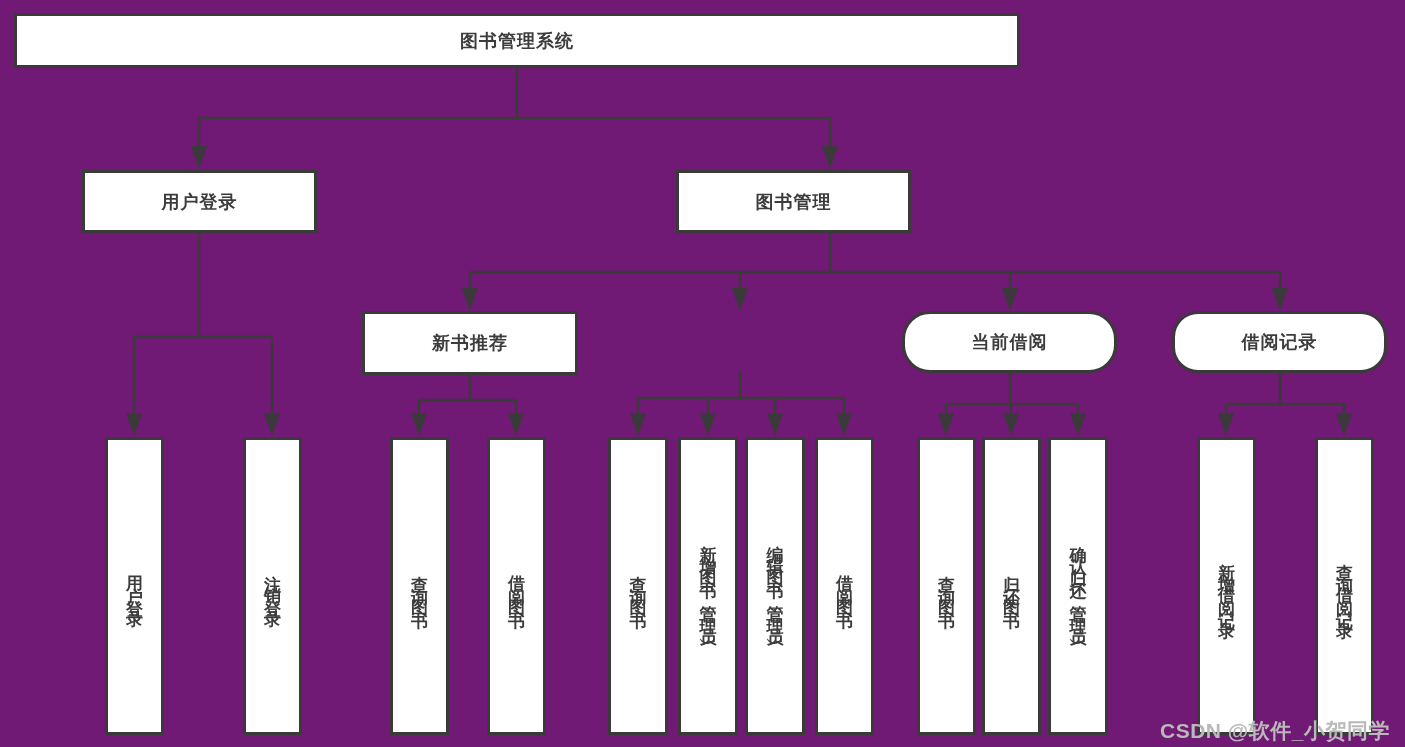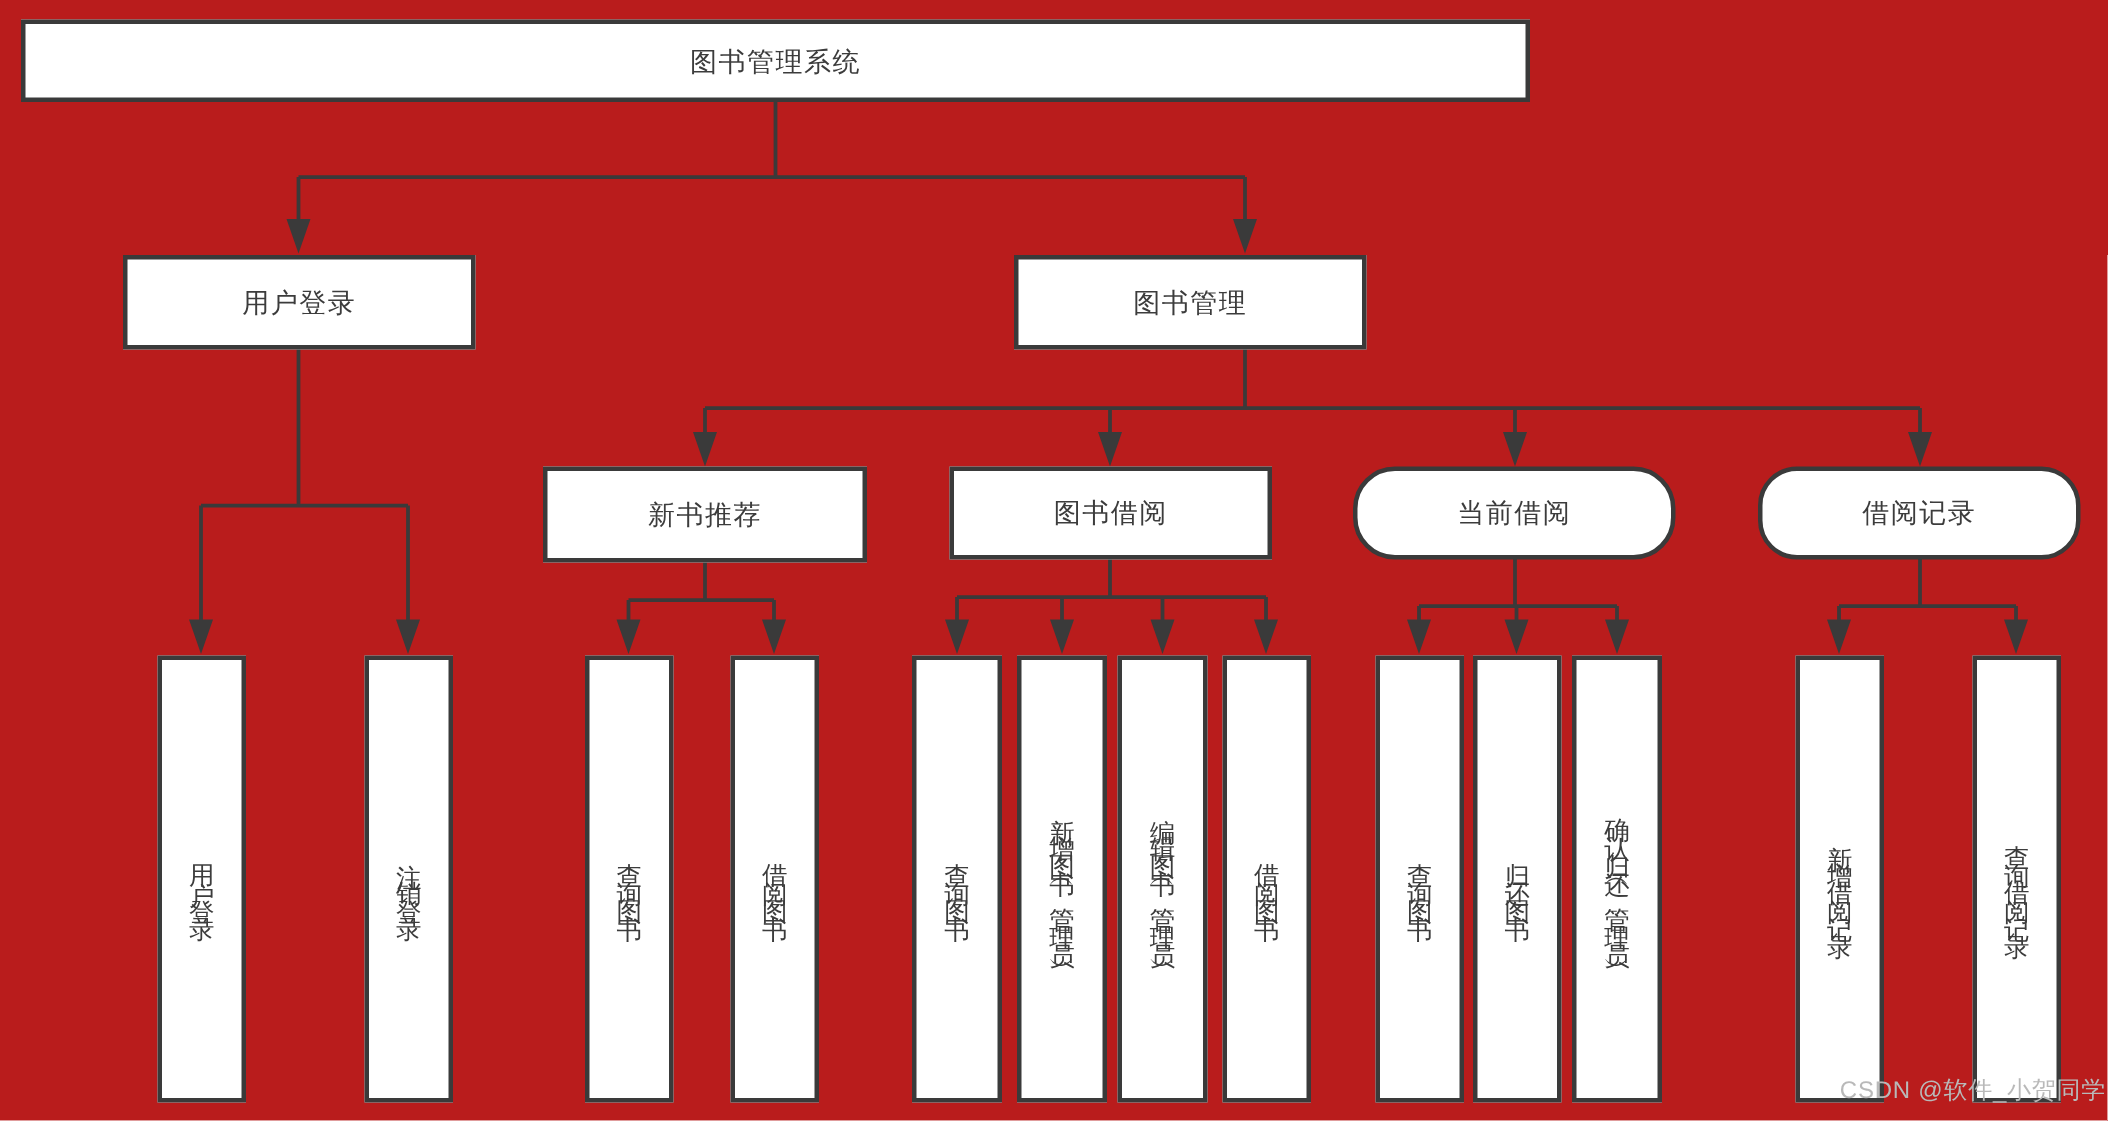--- a/index.html
+++ b/index.html
@@ -21,29 +21,29 @@
     position:absolute;box-sizing:border-box;background:#ffffff;
     border:3px solid var(--line,#3a3a3a);
     display:flex;align-items:center;justify-content:center;
   }
   .vlabel{
     writing-mode:vertical-rl;text-orientation:mixed;
     font-size:17px;line-height:1;letter-spacing:12px;
     white-space:nowrap;
   }
   .watermark{
-    position:absolute;top:717px;right:1px;z-index:5;
-    font-size:16px;letter-spacing:0.5px;
+    position:absolute;top:717px;right:15px;z-index:5;
+    font-size:21px;letter-spacing:0.5px;
     color:var(--wm,#b9b9b9);
   }
 </style>
 </head>
 <body>
 
-<div id="diagram" style="--line: #3a3a3a; --text: #3c3c3c; --wm: #b9b9b9; background: #b91c1c;">
+<div id="diagram" style="--line: #3a3a3a; --text: #3c3c3c; --wm: #b9b9b9; background: #701a75; font-weight: bold;">
 
   <svg id="wires" viewBox="0 0 1405 747" xmlns="http://www.w3.org/2000/svg">
     <g>
       <path d="M517,66 V118 M199,118 H830 M199,118 V150 M830,118 V150"></path>
       <path d="M199,232 V337 M134,337 H272 M134,337 V416 M272,337 V416"></path>
       <path d="M830,232 V272 M470,272 H1280 M470,272 V291 M740,272 V291 M1010,272 V291 M1280,272 V291"></path>
       <path d="M470,372 V400 M419,400 H516 M419,400 V417 M516,400 V417"></path>
       <path d="M740,372 V398 M638,398 H844 M638,398 V417 M708,398 V417 M775,398 V417 M844,398 V417"></path>
       <path d="M1010,372 V404 M946,404 H1078 M946,404 V417 M1011,404 V417 M1078,404 V417"></path>
       <path d="M1280,372 V404 M1226,404 H1344 M1226,404 V417 M1344,404 V417"></path>
@@ -77,23 +77,20 @@
 
   <div class="hnode" style="left:82px;top:170px;width:235px;height:63px;">
     <span>用户登录</span>
   </div>
   <div class="hnode" style="left:676px;top:170px;width:235px;height:63px;">
     <span>图书管理</span>
   </div>
 
   <div class="hnode" style="left:362px;top:311px;width:216px;height:64px;">
     <span>新书推荐</span>
-  </div>
-  <div class="hnode" style="left:633px;top:311px;width:215px;height:62px;">
-    <span>图书借阅</span>
   </div>
   <div class="hnode" style="left:902px;top:311px;width:215px;height:62px;border-radius:28px;">
     <span>当前借阅</span>
   </div>
   <div class="hnode" style="left:1172px;top:311px;width:215px;height:62px;border-radius:26px;">
     <span>借阅记录</span>
   </div>
 
   <div class="vnode" style="left:105px;top:437px;width:59px;height:298px;">
     <span class="vlabel">用户登录</span>

